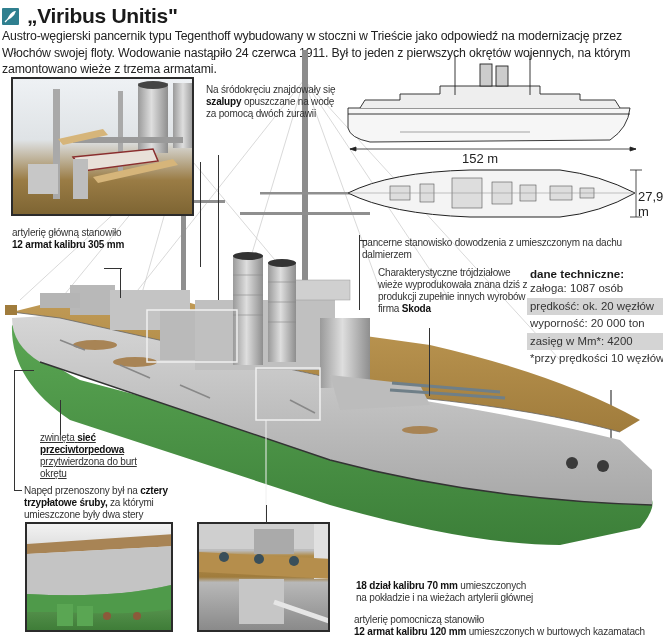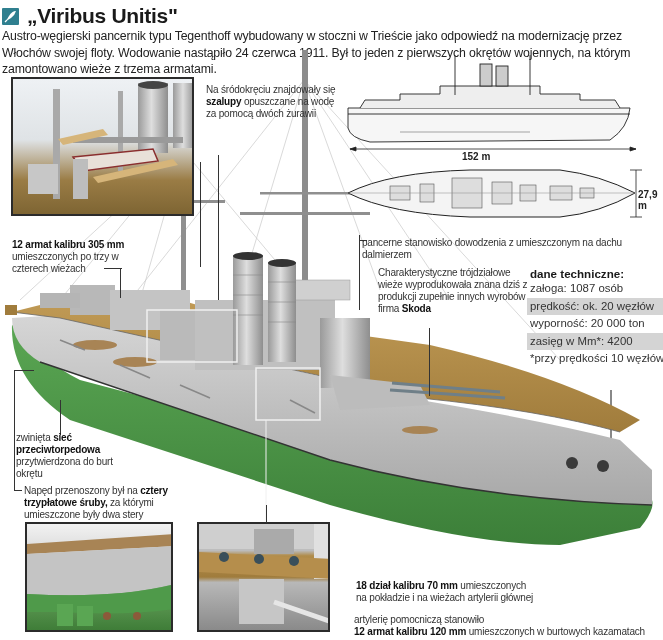--- a/index.html
+++ b/index.html
@@ -10,21 +10,21 @@
   .logo { width: 17px; height: 17px; background: #2f7f8f; border-radius: 1px; margin-right: 8px; position: relative; }
   .logo svg { position: absolute; left: 1px; top: 1px; }
   .title { font-size: 21px; font-weight: bold; color: #1a1a1a; letter-spacing: -0.3px; font-family: "Liberation Sans", sans-serif; }
   .intro { left: 2px; top: 28px; width: 660px; font-size: 12.3px; line-height: 16.5px; color: #222; font-family: "Liberation Sans Narrow", "Liberation Sans", sans-serif; letter-spacing: -0.15px; }
   .note { font-size: 10px; line-height: 12px; color: #333; letter-spacing: -0.2px; }
   .note b { color: #111; font-weight: bold; }
   .frame { border: 2px solid #2b2b2b; overflow: hidden; }
   .tech-row { display: block; padding: 1px 3px; font-size: 11.4px; line-height: 15.5px; color: #333; width: 145px; }
   .tech-row.hl { background: #d4d4d4; }
   .tech-title { font-weight: bold; font-size: 11.6px; color: #1a1a1a; padding: 0 3px; }
-  .dim { font-size: 10px; font-weight: bold; color: #222; }
+  .dim { font-size: 13px; font-weight: normal; color: #222; }
   .leader { position: absolute; background: #333; }
 </style>
 </head>
 <body>
 
 <div class="abs title-wrap">
   <span class="logo">
     <svg width="15" height="15" viewBox="0 0 15 15">
         <path d="M3 12 L6 7 Q9 2 13 2 Q12 6 8 9 Z" fill="#fff"></path>
         <path d="M2 13 L4 11" stroke="#fff" stroke-width="1.2"></path>
@@ -225,32 +225,32 @@
 <div class="leader" style="left:14px;top:370px;width:20px;height:1px;"></div>
 <div class="leader" style="left:14px;top:490px;width:8px;height:1px;"></div>
 <div class="leader" style="left:60px;top:400px;width:1px;height:35px;"></div>
 <div class="leader" style="left:266px;top:505px;width:1px;height:18px;"></div>
 
 <div class="abs note" style="left:206px;top:84px;width:140px;">
   <span>Na śródokręciu znajdowały się</span> <b>szalupy</b> <span>opuszczane na wodę za pomocą dwóch żurawii</span>
 </div>
 
 <div class="abs note" style="left:12px;top:227px;width:120px;">
-  <br><b>12 armat kalibru 305 mm</b><br><span>umieszczonych po trzy w czterech wieżach</span>
+  <span>artylerię główną stanowiło</span><br><b>12 armat kalibru 305 mm</b><br>
 </div>
 
 <div class="abs note" style="left:362px;top:237px;width:290px;">
   <span>pancerne stanowisko dowodzenia z umieszczonym na dachu dalmierzem</span>
 </div>
 
 <div class="abs note" style="left:362px;top:267px;width:150px;margin-left:16px;">
   <span>Charakterystyczne trójdziałowe wieże wyprodukowała znana dziś z produkcji zupełnie innych wyrobów firma</span> <b>Skoda</b>
 </div>
 
-<div class="abs note" style="left:16px;top:432px;width:115px;">
+<div class="abs note" style="left:40px;top:432px;width:115px;text-decoration:underline;">
   <span>zwinięta</span> <b>sieć przeciwtorpedowa</b> <span>przytwierdzona do burt okrętu</span>
 </div>
 
 <div class="abs note" style="left:24px;top:485px;width:145px;">
   <span>Napęd przenoszony był na</span> <b>cztery trzypłatowe śruby,</b> <span>za którymi umieszczone były dwa stery</span>
 </div>
 
 <div class="abs note" style="left:356px;top:568px;width:180px;">
   <br><b>18 dział kalibru 70 mm</b> <span>umieszczonych na pokładzie i na wieżach artylerii głównej</span>
 </div>

